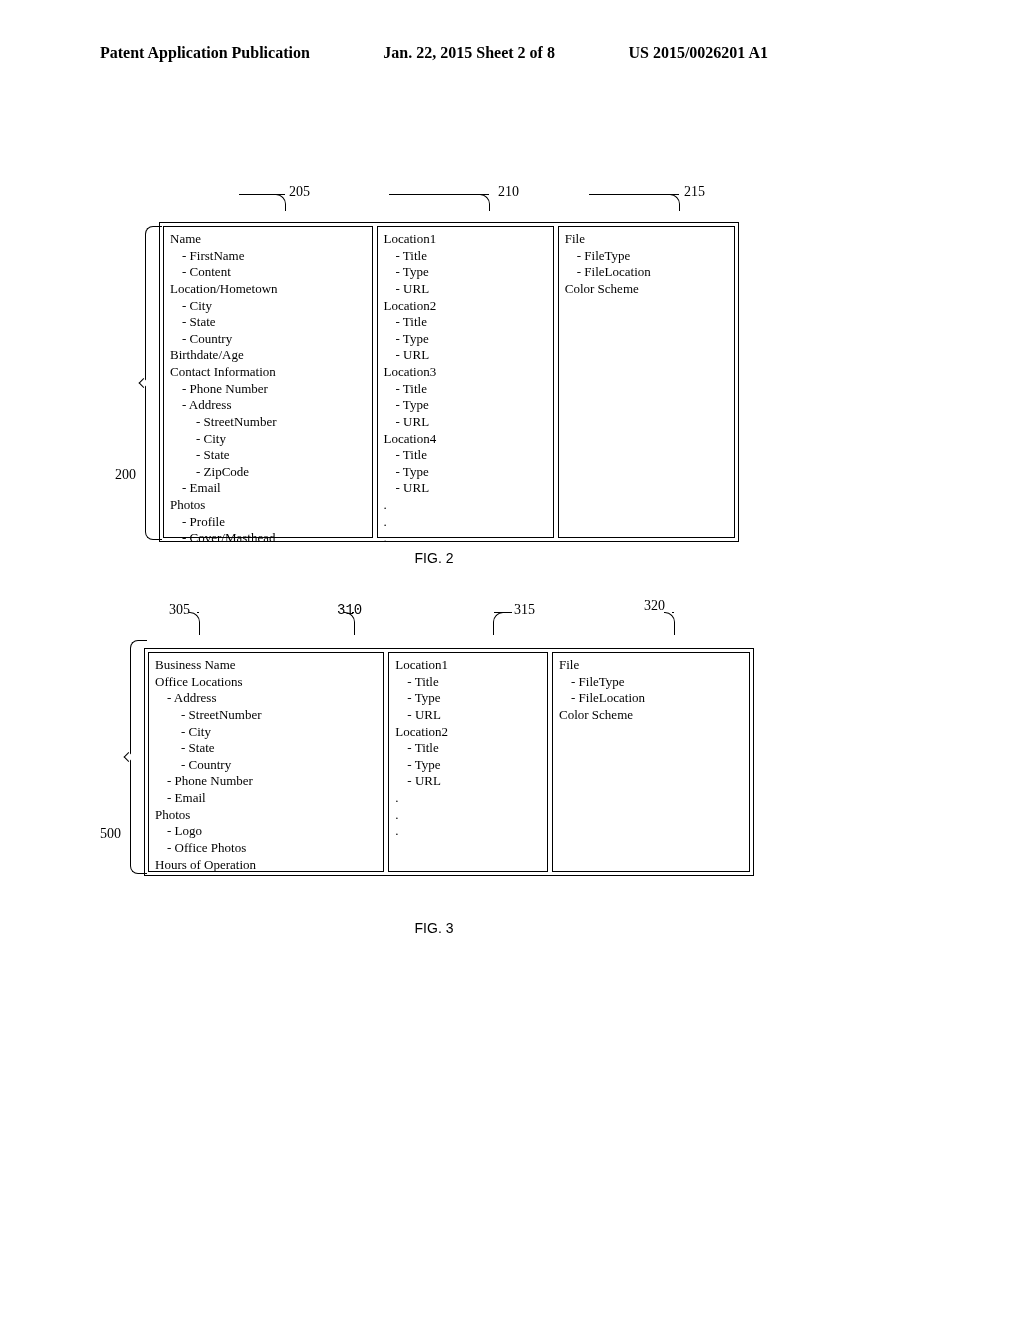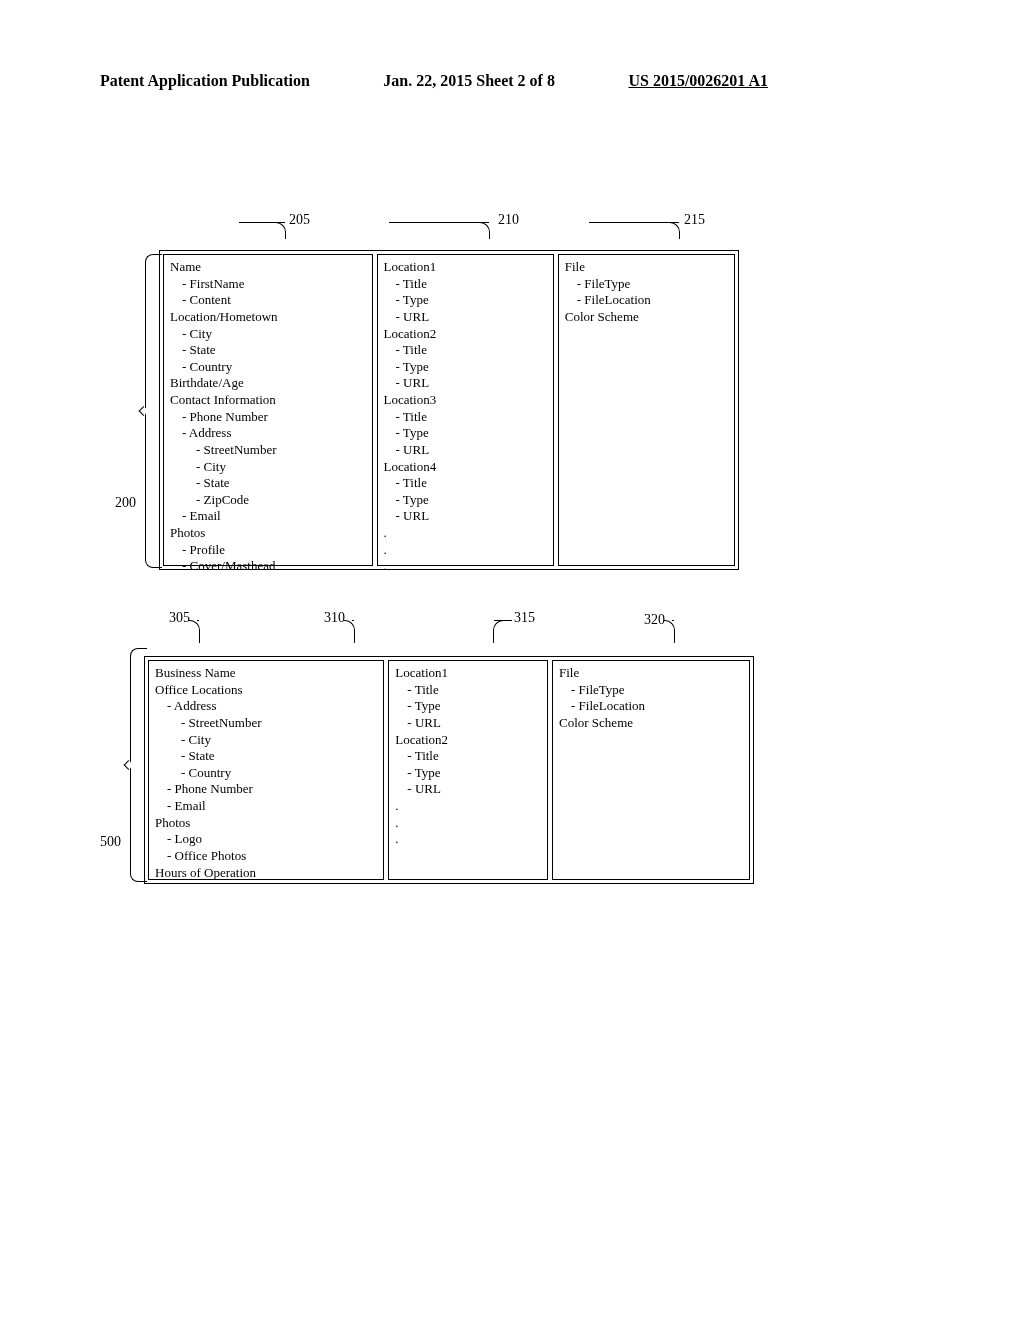--- a/index.html
+++ b/index.html
@@ -8,32 +8,32 @@
     margin: 0;
     padding: 0;
     background: #fff;
     width: 1024px;
   }
   .page {
     width: 868px;
     height: 1320px;
     position: relative;
     box-sizing: border-box;
-    padding: 72px 100px 40px 100px;
+    padding: 44px 100px 40px 100px;
   }
   .header {
     display: flex;
     justify-content: space-between;
     font-size: 16px;
     font-weight: bold;
     margin-bottom: 120px;
   }
   .header .left { text-align: left; }
   .header .center { text-align: center; }
-  .header .right { text-align: center; text-decoration: underline; }
+  .header .right { text-align: center; }
 
   .figure-wrap {
     text-align: center;
     margin-bottom: 30px;
   }
   .fig {
     position: relative;
     display: inline-block;
   }
   
@@ -205,44 +205,45 @@
             <div class="l0">.</div>
           </div>
         <div class="inner-box">
             <div class="l0">File</div>
             <div class="l1">- FileType</div>
             <div class="l1">- FileLocation</div>
             <div class="l0">Color Scheme</div>
           </div>
       </div>
     </div>
+    <div class="fig-caption">FIG. 2</div>
   </div>
 
   <div class="figure-wrap" style="margin-top:10px;">
     <div class="fig fig3">
 
       <div class="ref-label" style="left:-14px; top:230px;">500</div>
       <div class="brace" style="left:16px; top:44px; height:232px;"></div>
 
       <div class="ref-label" style="left:55px; top:6px;">305</div>
       <div class="leader" style="left:83px; top:16px; width:2px;">
           <div class="hook" style="width:10px;height:22px;"></div>
         </div>
 
-      <div class="ref-label" style="left:210px; top:6px;">310</div>
+      <div class="ref-label" style="left:223px; top:6px;font-family:Liberation Mono, monospace;">310</div>
       <div class="leader" style="left:238px; top:16px; width:2px;">
           <div class="hook" style="width:10px;height:22px;"></div>
         </div>
 
       <div class="ref-label" style="left:400px; top:6px;">315</div>
       <div class="leader" style="left:380px; top:16px; width:18px;transform:scaleX(-1)">
           <div class="hook" style="width:10px;height:22px;"></div>
         </div>
 
-      <div class="ref-label" style="left:530px; top:8px;">320</div>
+      <div class="ref-label" style="left:530px; top:2px;">320</div>
       <div class="leader" style="left:558px; top:16px; width:2px;">
           <div class="hook" style="width:10px;height:22px;"></div>
         </div>
 
       <div class="outer-box">
         <div class="inner-box" style="flex:1.15">
             <div class="l0">Business Name</div>
             <div class="l0">Office Locations</div>
             <div class="l1">- Address</div>
             <div class="l2">- StreetNumber</div>
@@ -270,15 +271,16 @@
             <div class="l0">.</div>
           </div>
         <div class="inner-box" style="flex:0.95">
             <div class="l0">File</div>
             <div class="l1">- FileType</div>
             <div class="l1">- FileLocation</div>
             <div class="l0">Color Scheme</div>
           </div>
       </div>
     </div>
+    <div class="fig-caption" style="margin-top:40px;">FIG. 3</div>
   </div>
 
 </div>
 
 </body></html>

